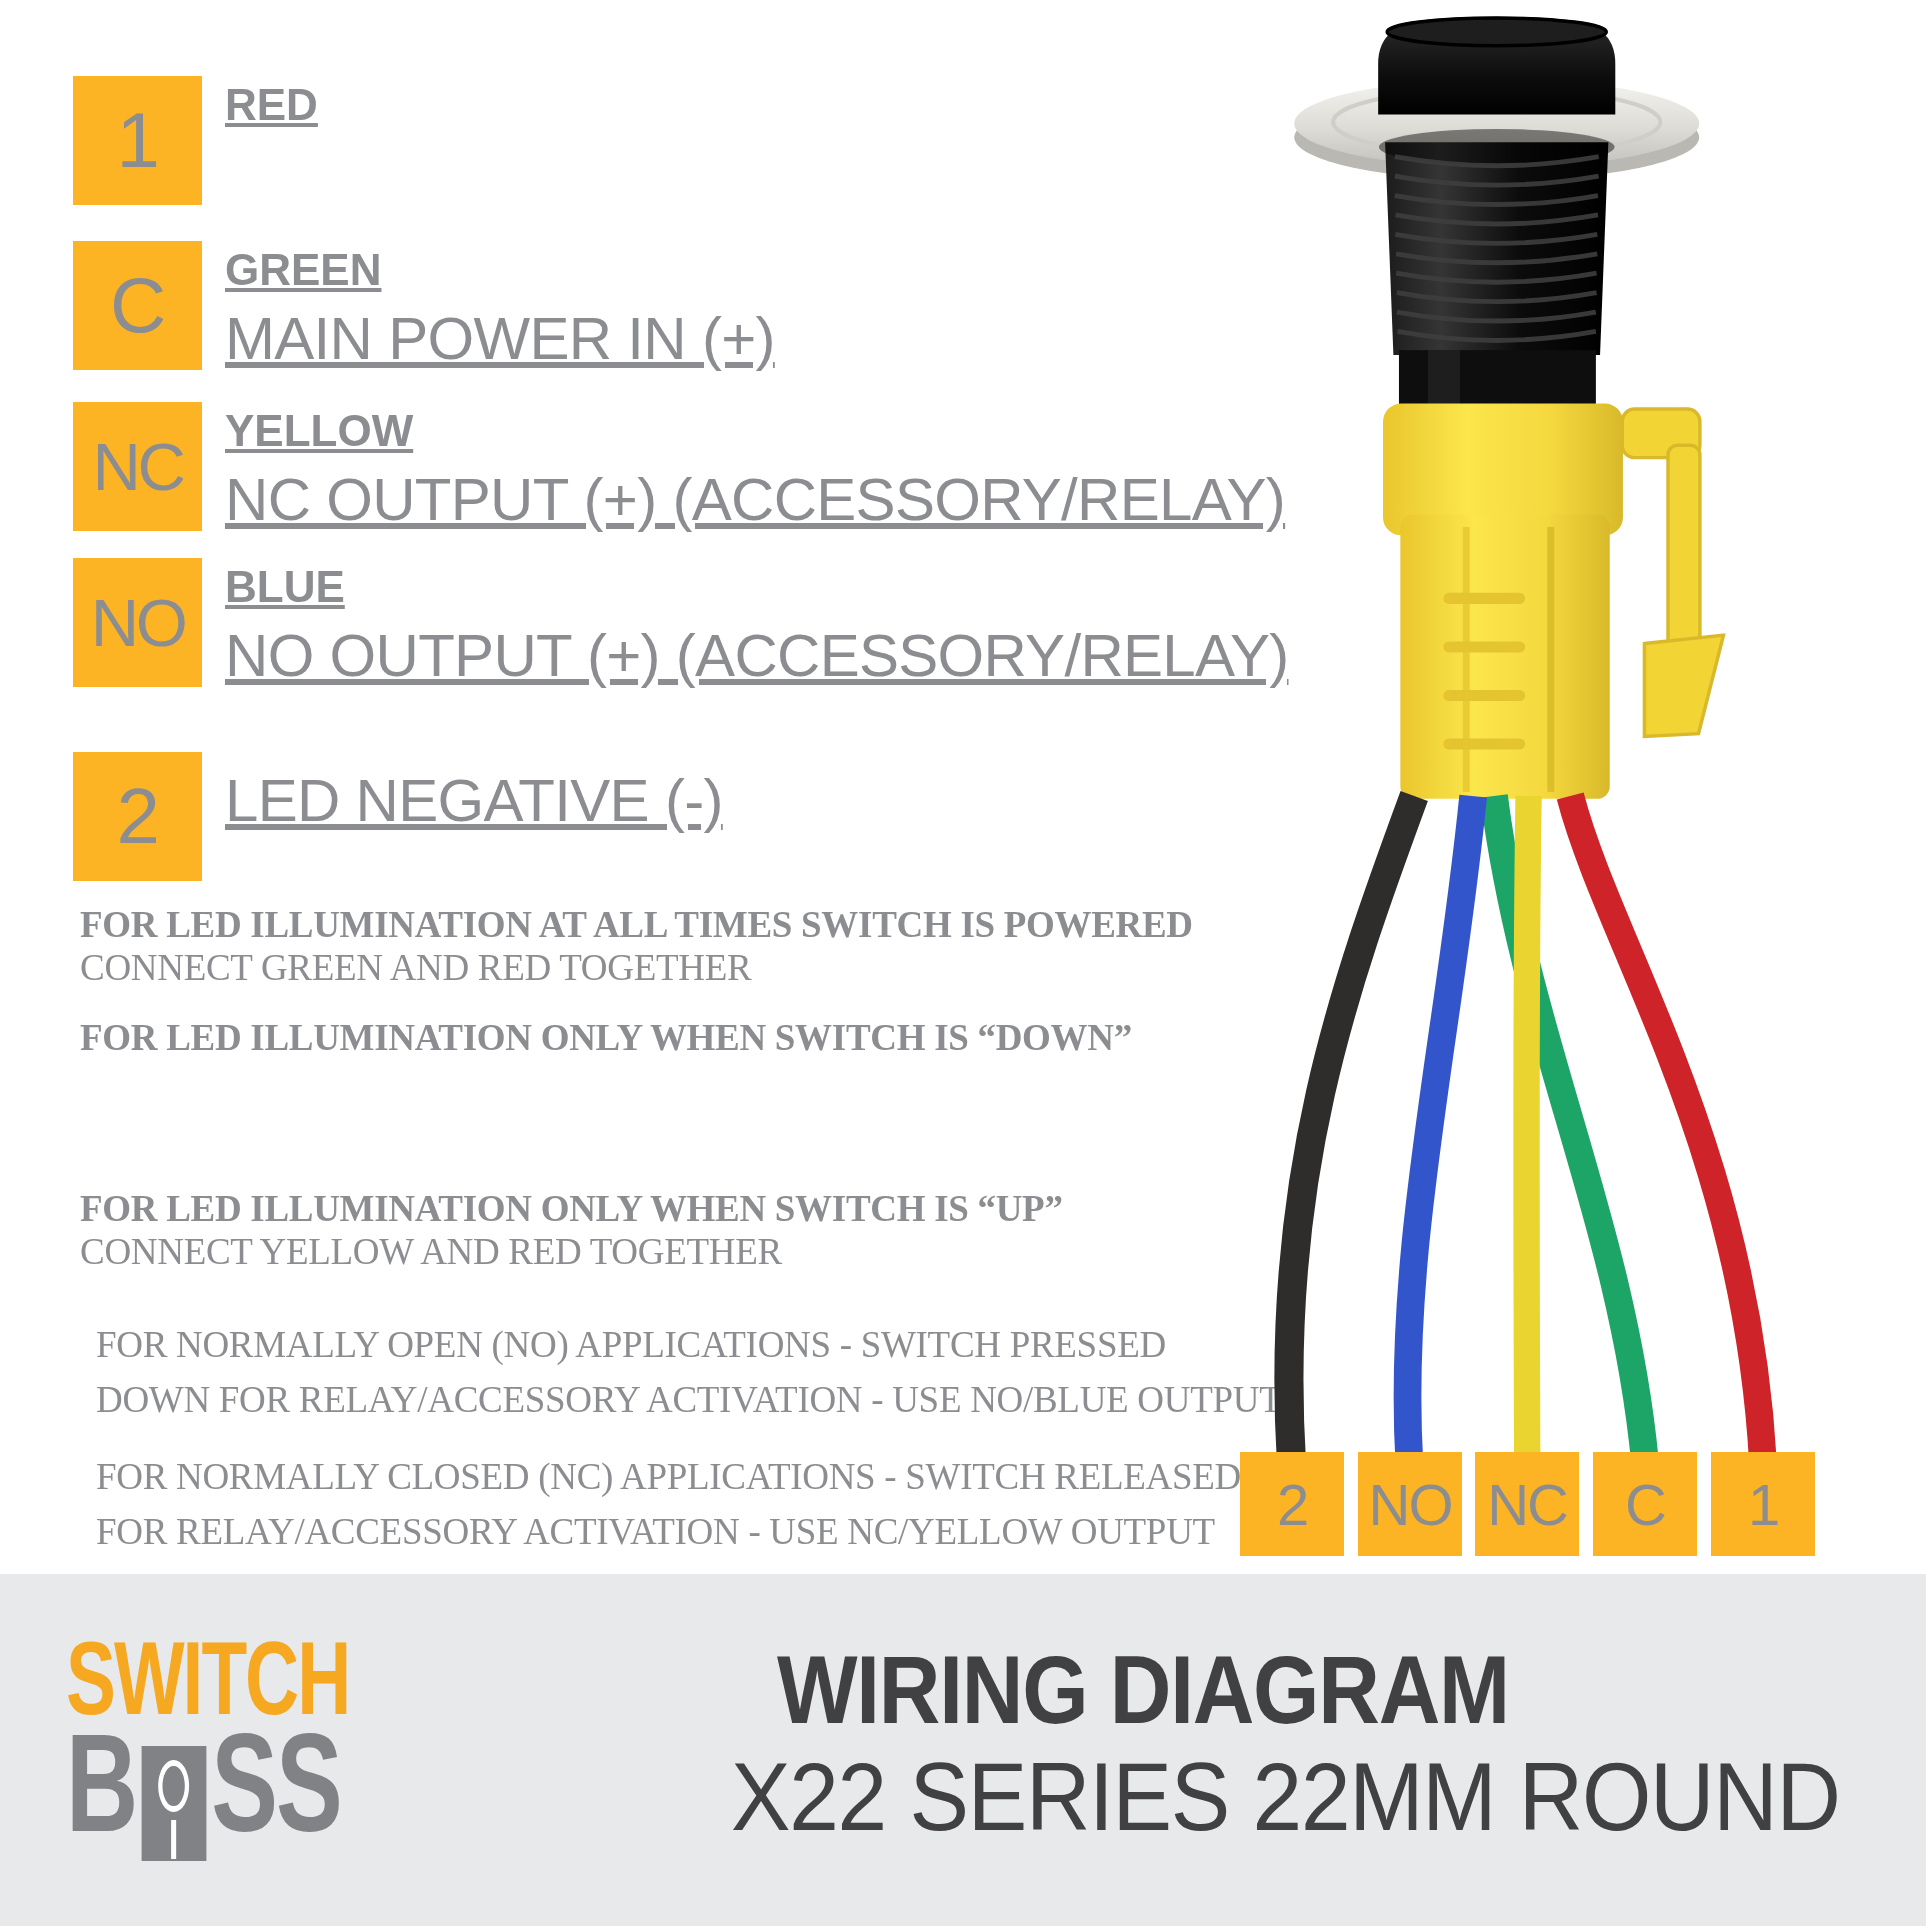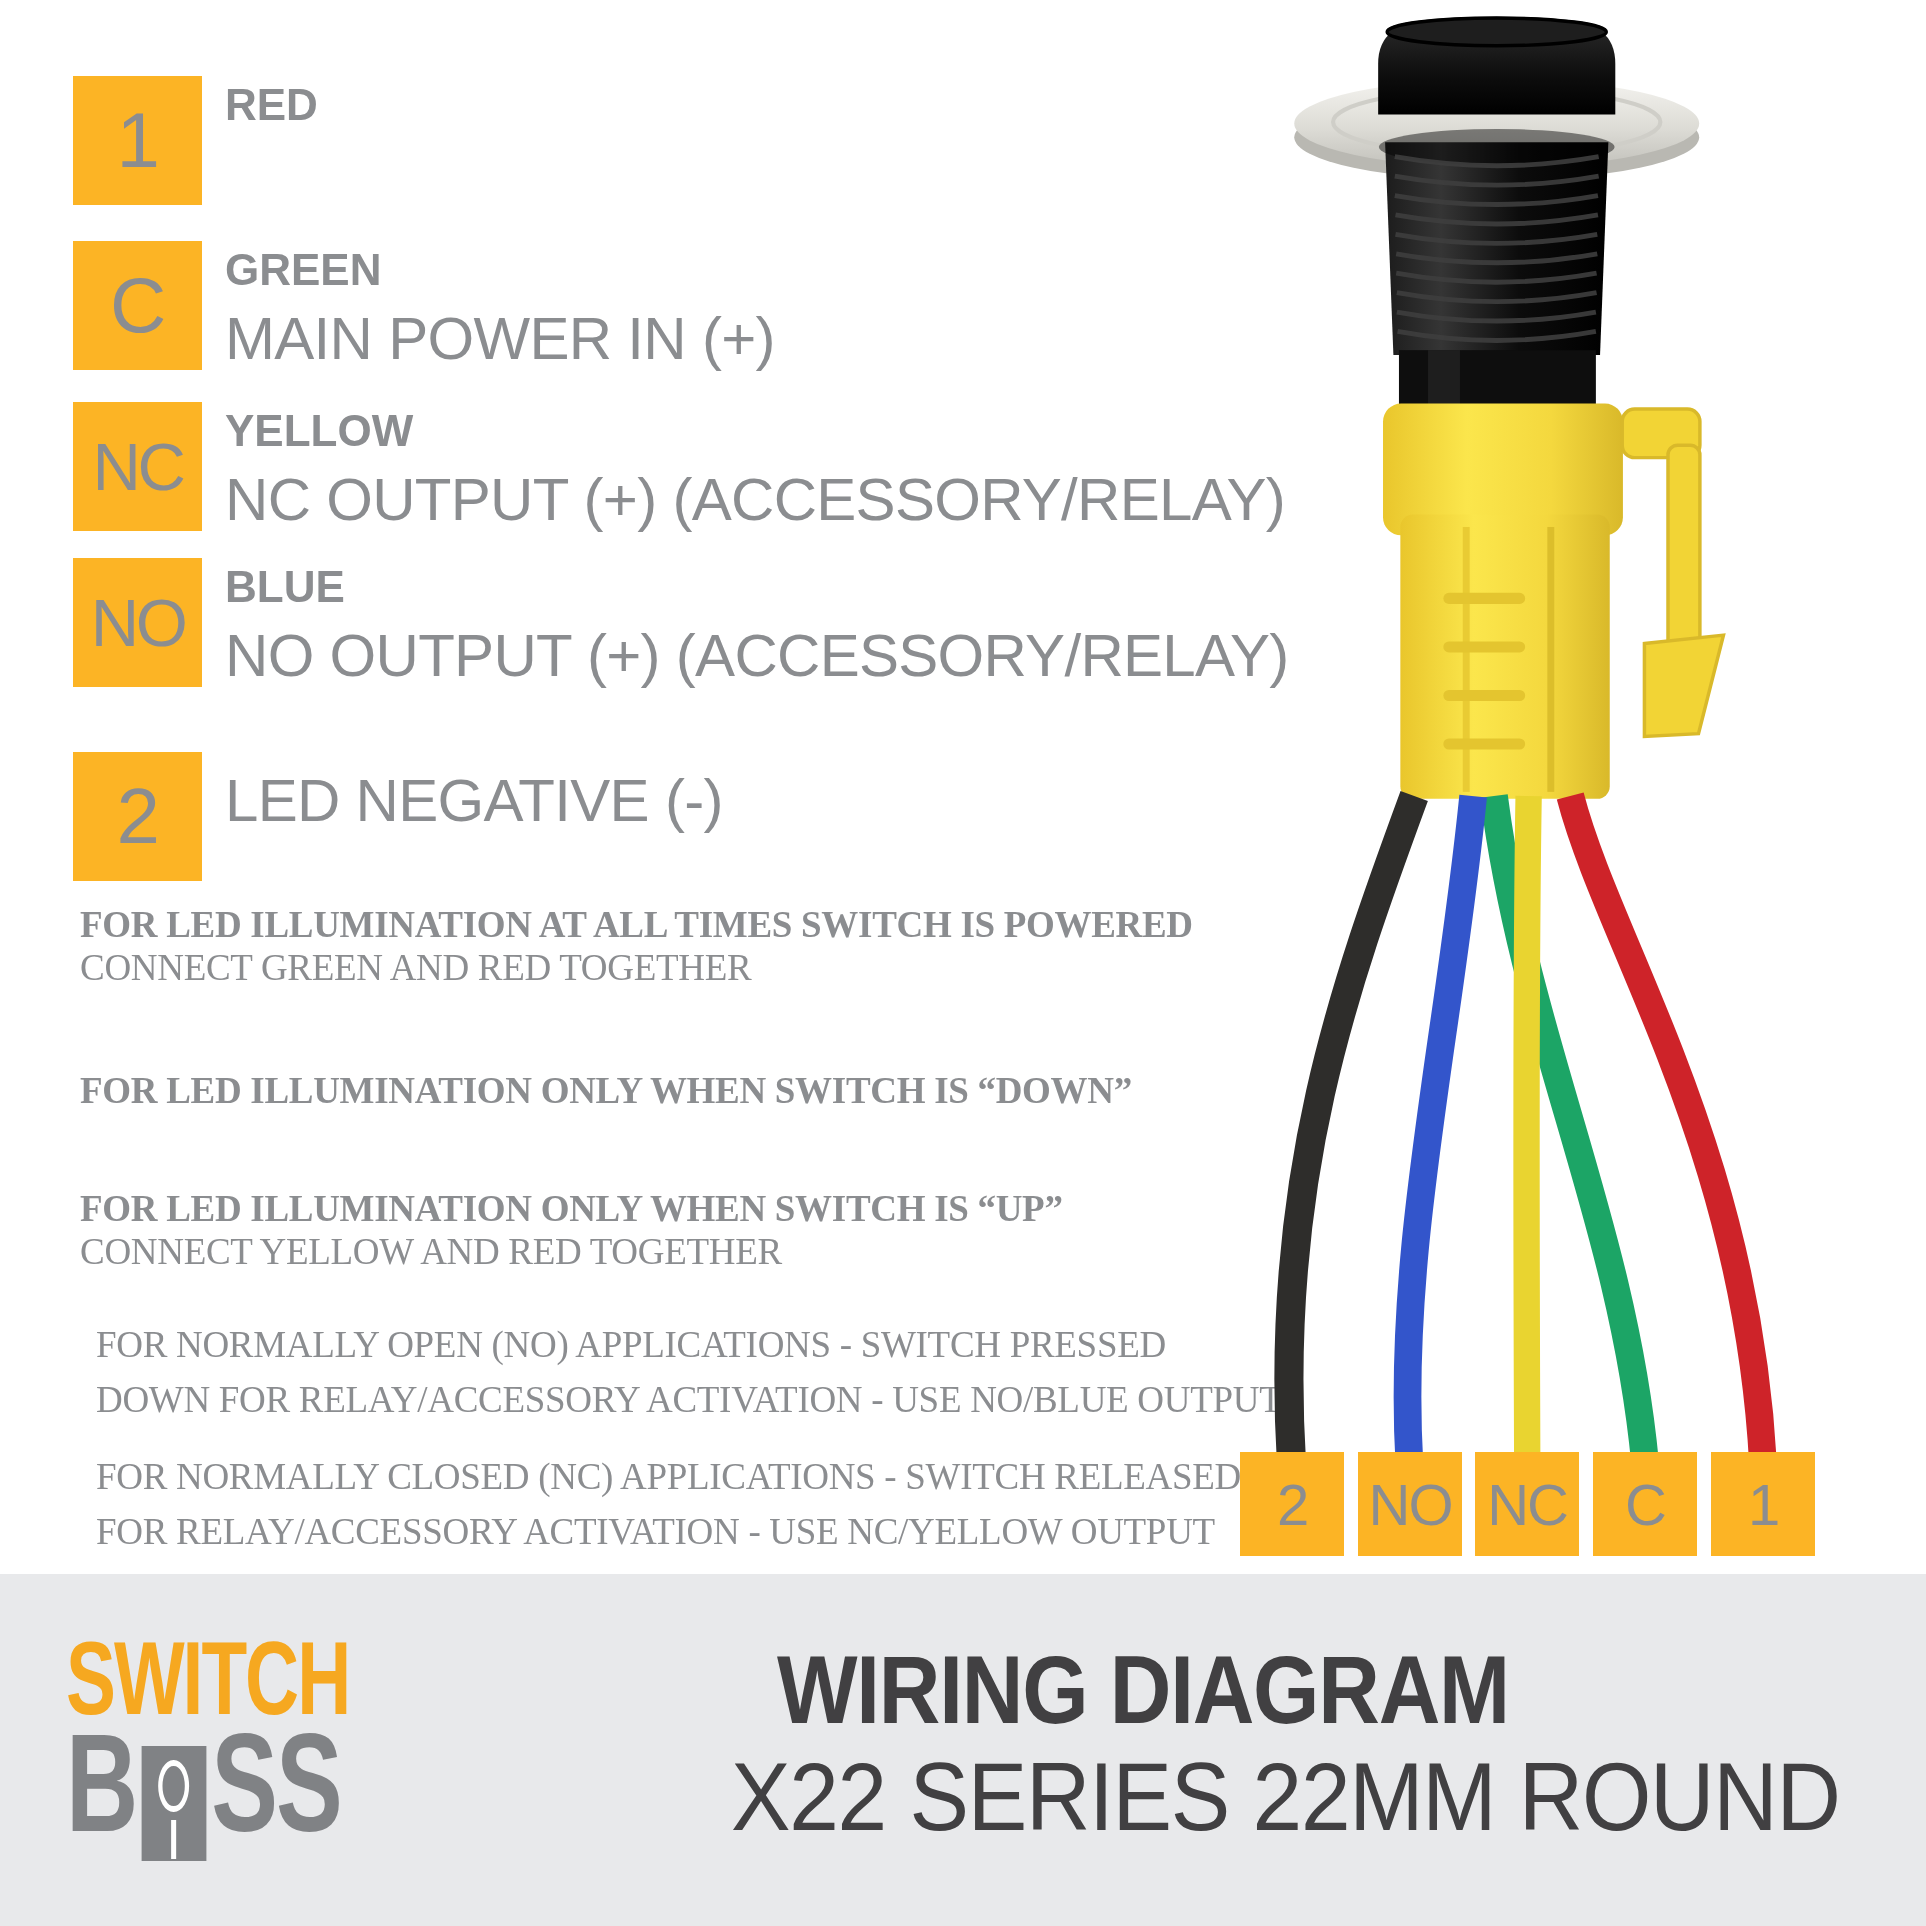--- a/index.html
+++ b/index.html
@@ -15,28 +15,28 @@
   .legend-row:nth-of-type(3){top:402px;}
   .legend-row:nth-of-type(4){top:558px;}
   .legend-row:nth-of-type(5){top:752px;}
   .pin-tag{
     position:absolute;left:0;top:0;width:129px;height:129px;
     display:flex;align-items:center;justify-content:center;
     font-size:78px;color:#8B8D90;letter-spacing:-1.4px;
   }
   .legend-row:nth-of-type(3) .pin-tag,
   .legend-row:nth-of-type(4) .pin-tag{font-size:67px;letter-spacing:-3.5px;}
-  .legend-texts{position:absolute;left:152px;top:4.2px;}
+  .legend-texts{position:absolute;left:152px;top:4.2px;text-decoration:underline;}
   .wire-color-name{font-size:44px;font-weight:700;line-height:49px;color:#8B8D90;}
   .wire-function{font-size:60px;line-height:60px;margin-top:15.3px;letter-spacing:-0.7px;color:#8B8D90;white-space:nowrap;}
   
   .wiring-notes{position:absolute;left:80px;top:0;width:1248px;color:#8B8D90;}
   .wiring-note{position:absolute;left:0;white-space:nowrap;font-family:Liberation Serif, serif;}
   .wiring-note:nth-of-type(1){top:903px;}
-  .wiring-note:nth-of-type(2){top:1069px;text-align:right;}
+  .wiring-note:nth-of-type(2){top:1016px;text-align:right;}
   .wiring-note:nth-of-type(3){top:1187px;}
   .wiring-note:nth-of-type(4){top:1317px;}
   .wiring-note:nth-of-type(5){top:1449px;}
   .note-title{font-size:37px;font-weight:700;line-height:43px;letter-spacing:-0.3px;}
   .note-body{font-size:37px;line-height:43px;letter-spacing:-0.3px;}
   .note-line{font-size:37px;line-height:55px;letter-spacing:-0.3px;margin-left:16px;}
   
   .pin-labels{position:absolute;top:1452px;left:0;}
   .pin-label{
     position:absolute;top:0;width:104px;height:104px;

